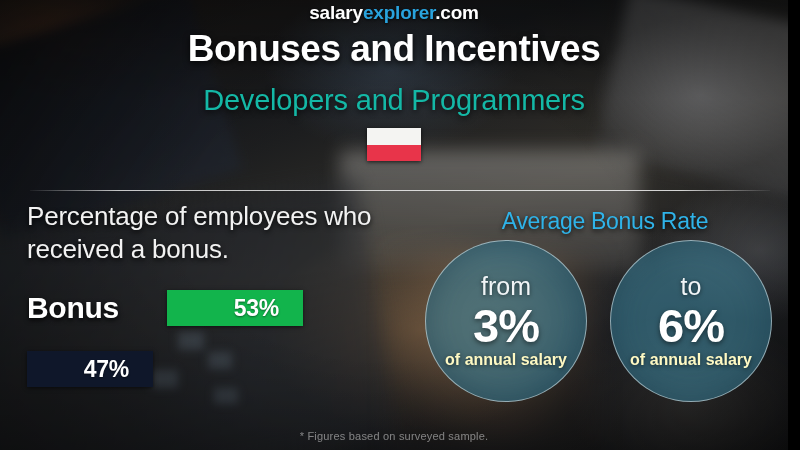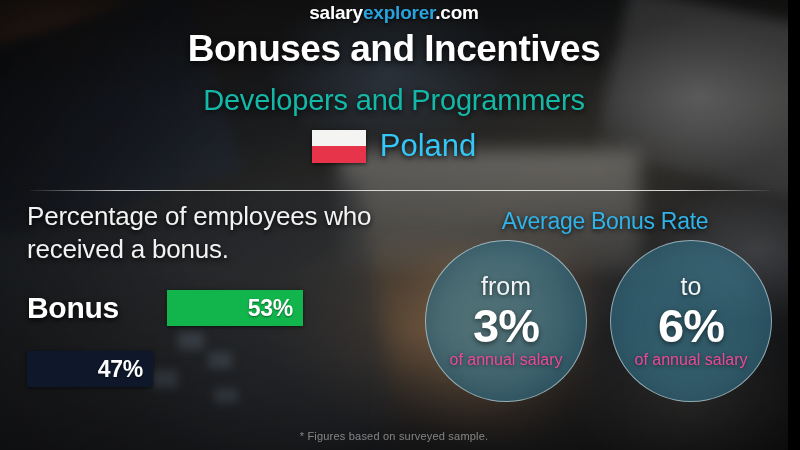--- a/index.html
+++ b/index.html
@@ -203,21 +203,21 @@
     height: 36px;
     display: flex;
     align-items: center;
     justify-content: flex-end;
     box-shadow: 0 1px 4px rgba(0,0,0,0.6);
   }
   .bar-fill .bar-value {
     color: #ffffff;
     font-size: 23px;
     font-weight: bold;
-    padding-right: 10px;
+    padding-right: 24px;
     letter-spacing: -0.3px;
     text-shadow: 0 1px 2px rgba(0,0,0,0.45);
   }
 
   
   .rate-heading {
     position: absolute;
     left: 440px;
     top: 208px;
     width: 330px;
@@ -256,23 +256,23 @@
   }
   .rate-value {
     color: #ffffff;
     font-size: 47px;
     font-weight: bold;
     line-height: 1.05;
     letter-spacing: -1px;
     text-shadow: 0 2px 5px rgba(0,0,0,0.5);
   }
   .rate-post {
-    color: #ec4899;
+    color: #fef9c3;
     font-size: 16px;
-    font-weight: 400;
+    font-weight: 700;
     line-height: 1;
     margin-top: 2px;
     text-shadow: 0 1px 4px rgba(0,0,0,0.55);
   }
 
   .footnote {
     position: absolute;
     top: 430px;
     width: 100%;
     text-align: center;
@@ -306,21 +306,20 @@
     </div>
 
     <div class="main-title">Bonuses and Incentives</div>
     <div class="sub-title">Developers and Programmers</div>
 
     <div class="country-row">
       <div class="flag">
         <div class="stripe stripe-top"></div>
         <div class="stripe stripe-bottom"></div>
       </div>
-      <div class="country-name">Poland</div>
     </div>
 
     <div class="divider"></div>
 
     <div class="left-caption">Percentage of employees who received a bonus.</div>
 
     <div class="bar-row row-bonus">
       <div class="bar-label">Bonus</div>
       <div class="bar-track">
         <div class="bar-fill" style="width:136px;background:#12b44c;">

